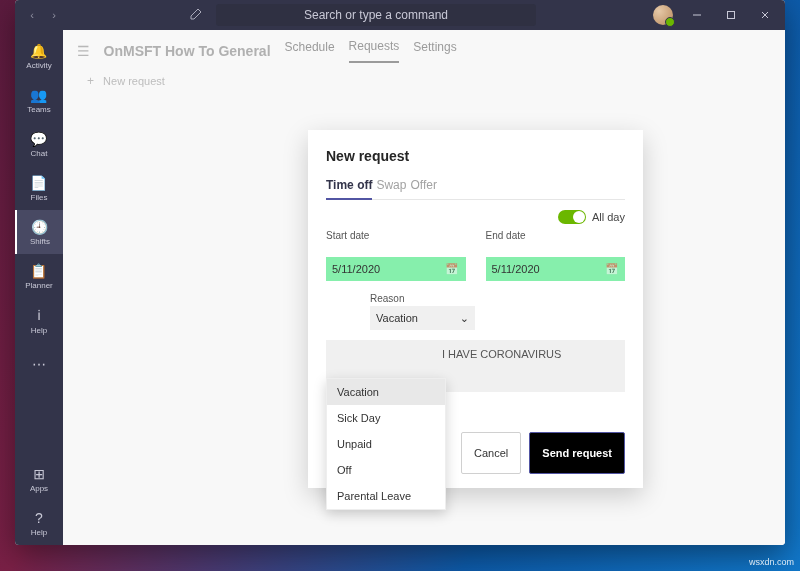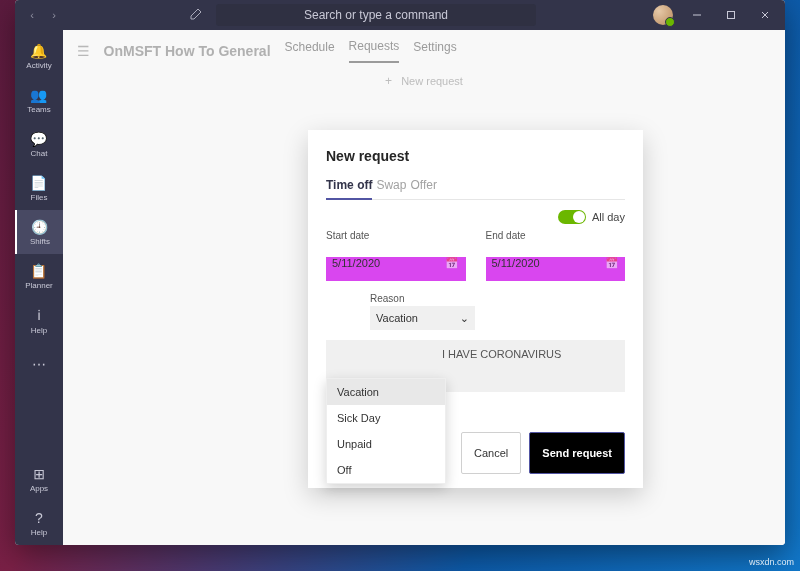--- a/index.html
+++ b/index.html
@@ -25,35 +25,35 @@
   .rail-item .ri-ico { font-size: 14px; }
   .rail-spacer { flex: 1; }
   
   .main { flex: 1; background: #f3f2f1; position: relative; }
   .veil { position: absolute; inset: 0; background: #f8f8f8; z-index: 0; }
   .topbar { position: relative; z-index: 1; height: 42px; display: flex; align-items: center; padding: 0 14px; gap: 14px; color: #9b9b9b; font-size: 12px; }
   .hb { font-size: 14px; color: #b8b8b8; }
   .team-title { font-weight: 700; font-size: 14px; color: #b0b0b0; }
   .tab { padding-bottom: 8px; }
   .tab.sel { color: #9b9b9b; border-bottom: 2px solid #9b9b9b; }
-  .newreq-row { position: relative; z-index: 1; padding: 2px 14px; font-size: 11px; color: #bdbdbd; text-align: center; }
+  .newreq-row { position: relative; z-index: 1; padding: 2px 24px; font-size: 11px; color: #bdbdbd; }
   .newreq-row span.plus { margin-right: 6px; font-size: 12px; }
   
   .dialog { position: absolute; z-index: 5; left: 245px; top: 100px; width: 335px; background: #fff; box-shadow: 0 8px 24px rgba(0,0,0,.18); padding: 18px 18px 14px 18px; }
   .dlg-title { font-size: 14px; font-weight: 700; color: #252525; margin-bottom: 10px; }
   .dlg-tabs { display: flex; gap: 4px; font-size: 12px; border-bottom: 1px solid #e6e6e6; color: #a2a2a2; }
   .dlg-tabs .dt { padding: 4px 0 6px 0; }
   .dlg-tabs .dt.active { color: #33344a; font-weight: 600; border-bottom: 2px solid #5255a3; margin-bottom: -1px; }
   .allday-row { display: flex; justify-content: flex-end; align-items: center; gap: 6px; margin: 10px 0 6px 0; font-size: 11px; color: #444; }
   .toggle { width: 28px; height: 14px; background: #6bb700; border-radius: 7px; position: relative; }
   .toggle::after { content:""; position:absolute; right:1px; top:1px; width:12px; height:12px; background:#fff; border-radius:50%; }
   .dates { display: flex; gap: 20px; }
   .field { flex: 1; display: flex; flex-direction: column; gap: 16px; }
   .flabel { font-size: 10px; color: #555; }
-  .finput { height: 24px; background: #d946ef; display: flex; padding: 0 6px; font-size: 11px; color: #333; justify-content: space-between; }
+  .finput { height: 24px; background: #86efac; display: flex; align-items: center; padding: 0 6px; font-size: 11px; color: #333; justify-content: space-between; }
   .finput .cal { opacity: .55; font-size: 11px; }
   .reason-block { margin-top: 7px; padding-left: 44px; }
   .select { height: 24px; background: #f0f0f0; display: flex; align-items: center; padding: 0 6px; font-size: 11px; color: #333; justify-content: space-between; width: 105px; }
   .dropdown { position: absolute; left: 18px; top: 248px; width: 120px; background: #fff; box-shadow: 0 4px 12px rgba(0,0,0,.18); border: 1px solid #eee; z-index: 10; }
   .dropdown .opt { padding: 7px 10px; font-size: 11px; color: #333; }
   .dropdown .opt.sel { background: #e8e8e8; }
   .note-area { margin-top: 10px; background: #f0f0f0; padding: 8px; height: 52px; font-size: 11px; color: #555; }
   .note-text { padding-left: 108px; }
   .dlg-actions { margin-top: 40px; display: flex; justify-content: flex-end; gap: 8px; }
   .btn { height: 42px; padding: 17px 12px; font-size: 11px; border-radius: 2px; display: flex; align-items: center; }
@@ -194,20 +194,21 @@
             <span>Vacation</span>
             <span>⌄</span>
           </div>
         </div>
 
         <div class="dropdown">
           <div class="opt sel">Vacation</div>
           <div class="opt">Sick Day</div>
           <div class="opt">Unpaid</div>
           <div class="opt">Off</div>
+          <div class="opt">Parental Leave</div>
         </div>
 
         <div class="note-area">
           <div class="note-text">I HAVE CORONAVIRUS</div>
         </div>
 
         <div class="dlg-actions">
           <div class="btn btn-cancel">Cancel</div>
           <div class="btn btn-send">Send request</div>
         </div>

